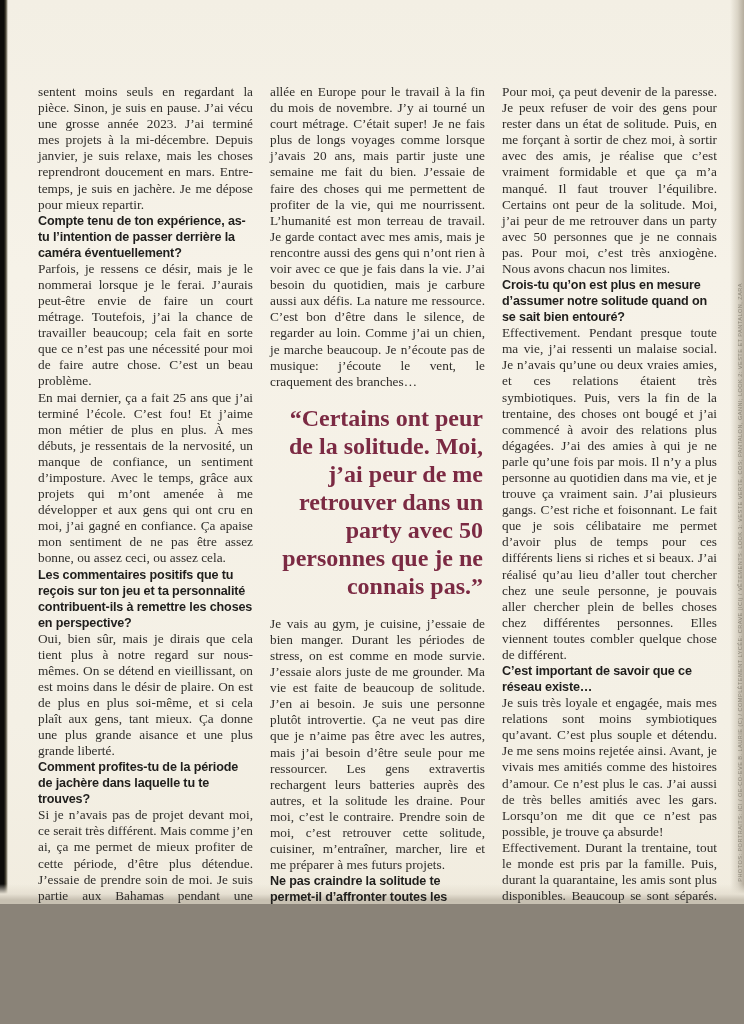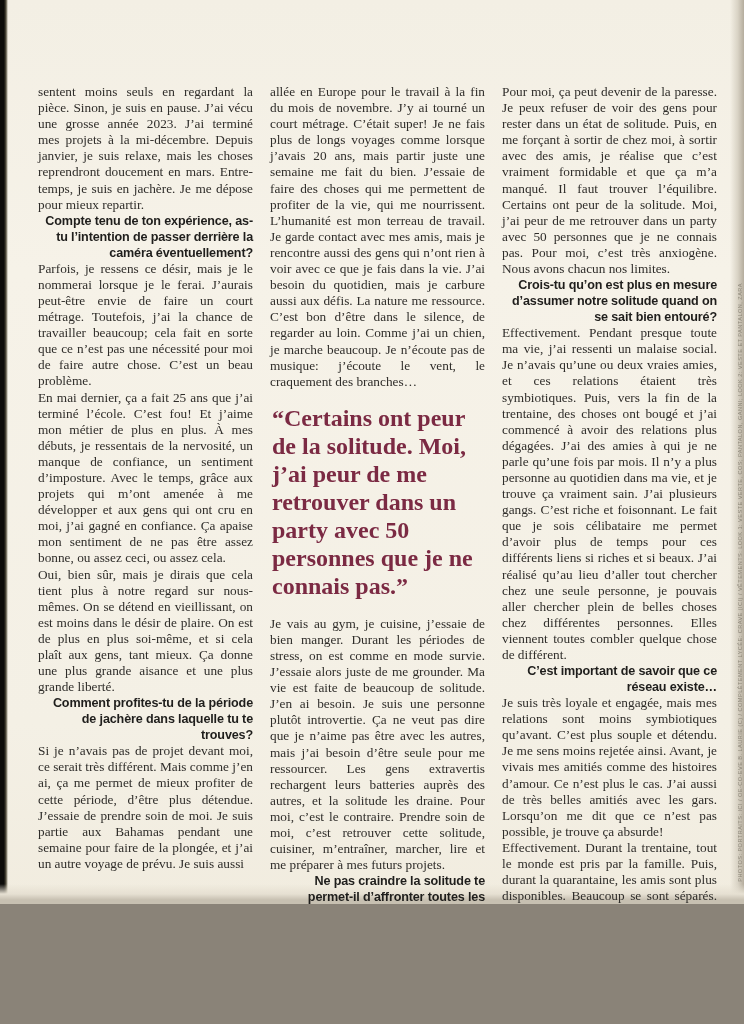--- a/index.html
+++ b/index.html
@@ -12,23 +12,23 @@
     background:linear-gradient(to right,#0d0c0a 0,#0d0c0a 4px,#55503f 6px,rgba(85,80,63,0) 8px);}
   .edge-right{position:absolute;right:0;top:0;width:14px;height:100%;
     background:linear-gradient(to left,#b4ac9d 0,#d9d3c5 45%,rgba(217,211,197,0) 100%);}
   .edge-bottom{position:absolute;left:0;bottom:0;width:100%;height:20px;
     background:linear-gradient(to top,#c7c0b1 0,#c7c0b1 4px,#e6e0d2 10px,rgba(230,224,210,0) 100%);}
   .columns{position:absolute;left:38px;top:84px;width:684px;display:flex;gap:17px;}
   .col{width:215px;}
   .p{font-family:"Liberation Serif","DejaVu Serif",serif;font-size:13.3px;line-height:16.1px;
      text-align:justify;color:#2f2d2a;margin:0;hyphens:auto;-webkit-hyphens:auto;}
   .q{font-family:"Liberation Sans","DejaVu Sans",sans-serif;font-weight:700;font-size:12.6px;
-     line-height:16px;color:#1f1e1c;letter-spacing:-0.15px;margin:0;text-align:right;}
+     line-height:16px;color:#1f1e1c;letter-spacing:-0.15px;margin:0;text-align:left;}
   .quote{font-family:"Liberation Serif","DejaVu Serif",serif;font-weight:700;font-size:24px;
-     line-height:28px;color:#7b2a43;text-align:left;margin:14px 2px 16px;}
+     line-height:28px;color:#7b2a43;text-align:right;margin:14px 2px 16px;}
   .footer{position:absolute;left:38px;top:966px;display:flex;align-items:baseline;gap:24px;}
   .folio{font-family:"Liberation Serif","DejaVu Serif",serif;font-style:italic;font-size:13.5px;color:#35332f;}
   .logo{font-family:"Liberation Sans","DejaVu Sans",sans-serif;font-weight:900;font-style:italic;
      font-size:16px;letter-spacing:-0.7px;color:#e32119;}
   .date{font-family:"Liberation Sans","DejaVu Sans",sans-serif;font-size:9px;letter-spacing:2.2px;
      color:#8f8c83;}
   .date sup{font-size:6px;letter-spacing:1px;}
   .date .month{margin-left:2px;}
   .credits{position:absolute;right:1px;bottom:22px;writing-mode:vertical-rl;transform:rotate(180deg);
      font-family:"Liberation Sans","DejaVu Sans",sans-serif;font-size:5.6px;letter-spacing:0.45px;
@@ -41,20 +41,21 @@
   <div class="edge-left"></div>
   <div class="edge-right"></div>
   <div class="edge-bottom"></div>
 
   <main class="columns">
     <section class="col">
         <div class="p">sentent moins seuls en regardant la pièce. Sinon, je suis en pause. J’ai vécu une grosse année 2023. J’ai terminé mes projets à la mi-décembre. Depuis janvier, je suis relaxe, mais les choses reprendront doucement en mars. Entre-temps, je suis en jachère. Je me dépose pour mieux repartir.</div>
         <div class="q">Compte tenu de ton expérience, as-tu l’intention de passer derrière la caméra éventuellement?</div>
         <div class="p">Parfois, je ressens ce désir, mais je le nommerai lorsque je le ferai. J’aurais peut-être envie de faire un court métrage. Toutefois, j’ai la chance de travailler beaucoup; cela fait en sorte que ce n’est pas une nécessité pour moi de faire autre chose. C’est un beau problème.</div>
         <div class="p">En mai dernier, ça a fait 25 ans que j’ai terminé l’école. C’est fou! Et j’aime mon métier de plus en plus. À mes débuts, je ressentais de la nervosité, un manque de confiance, un sentiment d’imposture. Avec le temps, grâce aux projets qui m’ont amenée à me développer et aux gens qui ont cru en moi, j’ai gagné en confiance. Ça apaise mon sentiment de ne pas être assez bonne, ou assez ceci, ou assez cela.</div>
+        <div class="q">Les commentaires positifs que tu reçois sur ton jeu et ta personnalité contribuent-ils à remettre les choses en perspective?</div>
         <div class="p">Oui, bien sûr, mais je dirais que cela tient plus à notre regard sur nous-mêmes. On se détend en vieillissant, on est moins dans le désir de plaire. On est de plus en plus soi-même, et si cela plaît aux gens, tant mieux. Ça donne une plus grande aisance et une plus grande liberté.</div>
         <div class="q">Comment profites-tu de la période de jachère dans laquelle tu te trouves?</div>
         <div class="p">Si je n’avais pas de projet devant moi, ce serait très différent. Mais comme j’en ai, ça me permet de mieux profiter de cette période, d’être plus détendue. J’essaie de prendre soin de moi. Je suis partie aux Bahamas pendant une semaine pour faire de la plongée, et j’ai un autre voyage de prévu. Je suis aussi</div>
       </section>
     <section class="col">
         <div class="p">allée en Europe pour le travail à la fin du mois de novembre. J’y ai tourné un court métrage. C’était super! Je ne fais plus de longs voyages comme lorsque j’avais 20 ans, mais partir juste une semaine me fait du bien. J’essaie de faire des choses qui me permettent de profiter de la vie, qui me nourrissent. L’humanité est mon terreau de travail. Je garde contact avec mes amis, mais je rencontre aussi des gens qui n’ont rien à voir avec ce que je fais dans la vie. J’ai besoin du quotidien, mais je carbure aussi aux défis. La nature me ressource. C’est bon d’être dans le silence, de regarder au loin. Comme j’ai un chien, je marche beaucoup. Je n’écoute pas de musique: j’écoute le vent, le craquement des branches…</div>
         <div class="quote">“Certains ont peur de la solitude. Moi, j’ai peur de me retrouver dans un party avec 50 personnes que je ne connais pas.”</div>
         <div class="p">Je vais au gym, je cuisine, j’essaie de bien manger. Durant les périodes de stress, on est comme en mode survie. J’essaie alors juste de me grounder. Ma vie est faite de beaucoup de solitude. J’en ai besoin. Je suis une personne plutôt introvertie. Ça ne veut pas dire que je n’aime pas être avec les autres, mais j’ai besoin d’être seule pour me ressourcer. Les gens extravertis rechargent leurs batteries auprès des autres, et la solitude les draine. Pour moi, c’est le contraire. Prendre soin de moi, c’est retrouver cette solitude, cuisiner, m’entraîner, marcher, lire et me préparer à mes futurs projets.</div>
         <div class="q">Ne pas craindre la solitude te permet-il d’affronter toutes les peurs?</div>
       </section>

